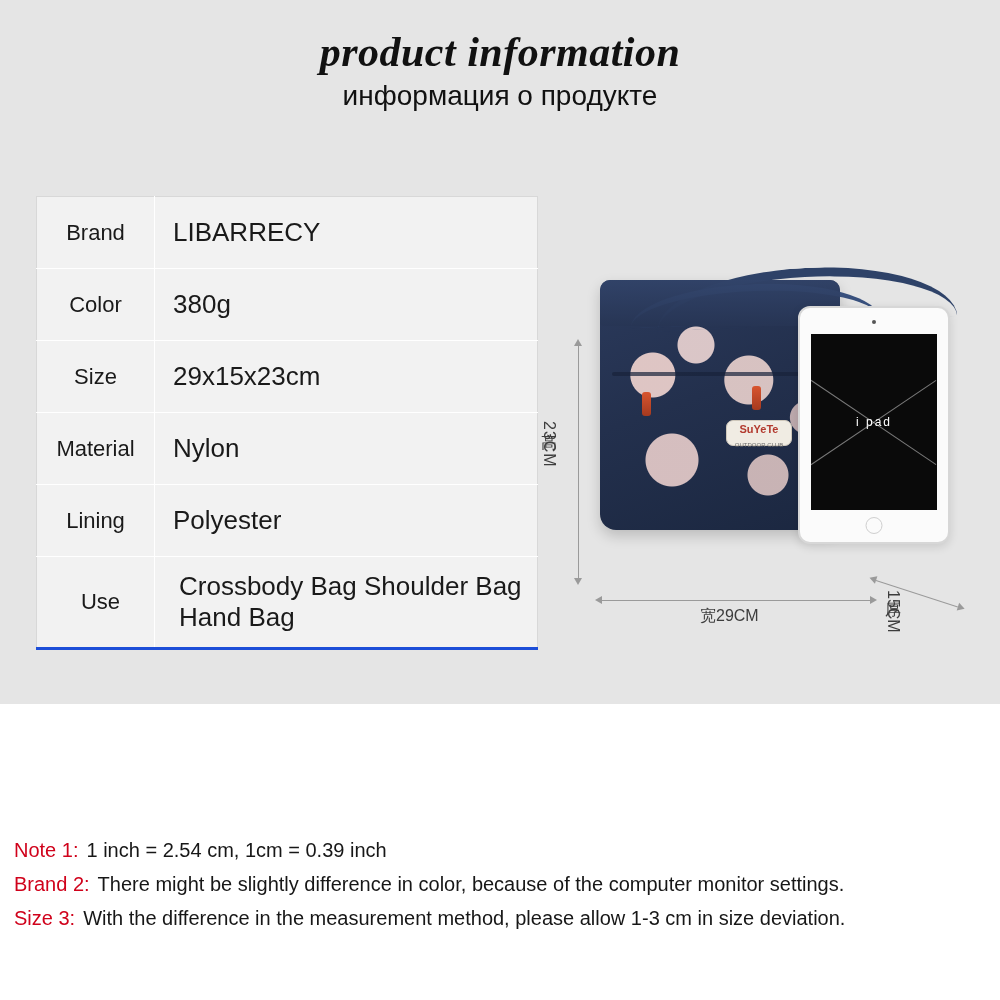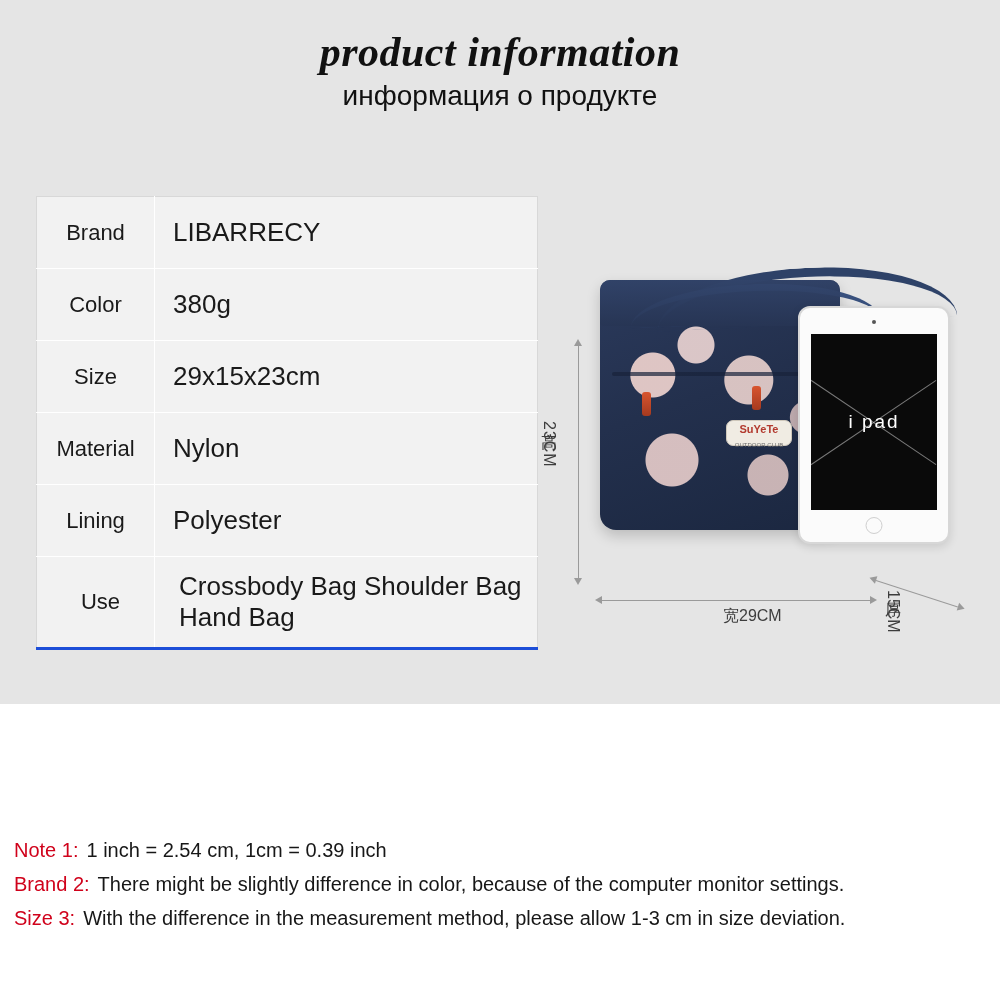--- a/index.html
+++ b/index.html
@@ -169,21 +169,21 @@
     content: "";
     position: absolute; left: -10%; top: 50%;
     width: 120%; height: 1px; background: rgba(255,255,255,0.45);
   }
   .ipad-screen:before { transform: rotate(34deg); }
   .ipad-screen:after  { transform: rotate(-34deg); }
   .ipad-label {
     position: absolute; left: 0; right: 0; top: 50%;
     transform: translateY(-50%);
     text-align: center; color: #ffffff;
-    font-size: 19px; letter-spacing: 2px;
+    font-size: 12px; letter-spacing: 2px;
     z-index: 2;
   }
   .ipad-home {
     position: absolute; left: 50%; bottom: 8px;
     transform: translateX(-50%);
     width: 17px; height: 17px;
     border: 1.5px solid #cfcfcf; border-radius: 50%;
   }
   .ipad-cam {
     position: absolute; left: 50%; top: 12px;
@@ -233,21 +233,21 @@
     width: 268px; height: 1px; background: #9a9a9a;
   }
   .dim-h:before, .dim-h:after {
     content: ""; position: absolute; top: -4.5px;
     border-top: 4.5px solid transparent; border-bottom: 4.5px solid transparent;
   }
   .dim-h:before { left: -7px; border-right: 7px solid #9a9a9a; }
   .dim-h:after  { right: -7px; border-left: 7px solid #9a9a9a; }
   .dim-h-label {
     position: absolute; left: 140px; top: 356px;
-    font-size: 16px; color: #3d3d3d; margin-left: 23px;
+    font-size: 16px; color: #3d3d3d;
   }
   .dim-d {
     position: absolute; left: 316px; top: 330px;
     width: 86px; height: 1px; background: #9a9a9a;
     transform: rotate(18deg); transform-origin: left center;
   }
   .dim-d:before, .dim-d:after {
     content: ""; position: absolute; top: -4.5px;
     border-top: 4.5px solid transparent; border-bottom: 4.5px solid transparent;
   }

